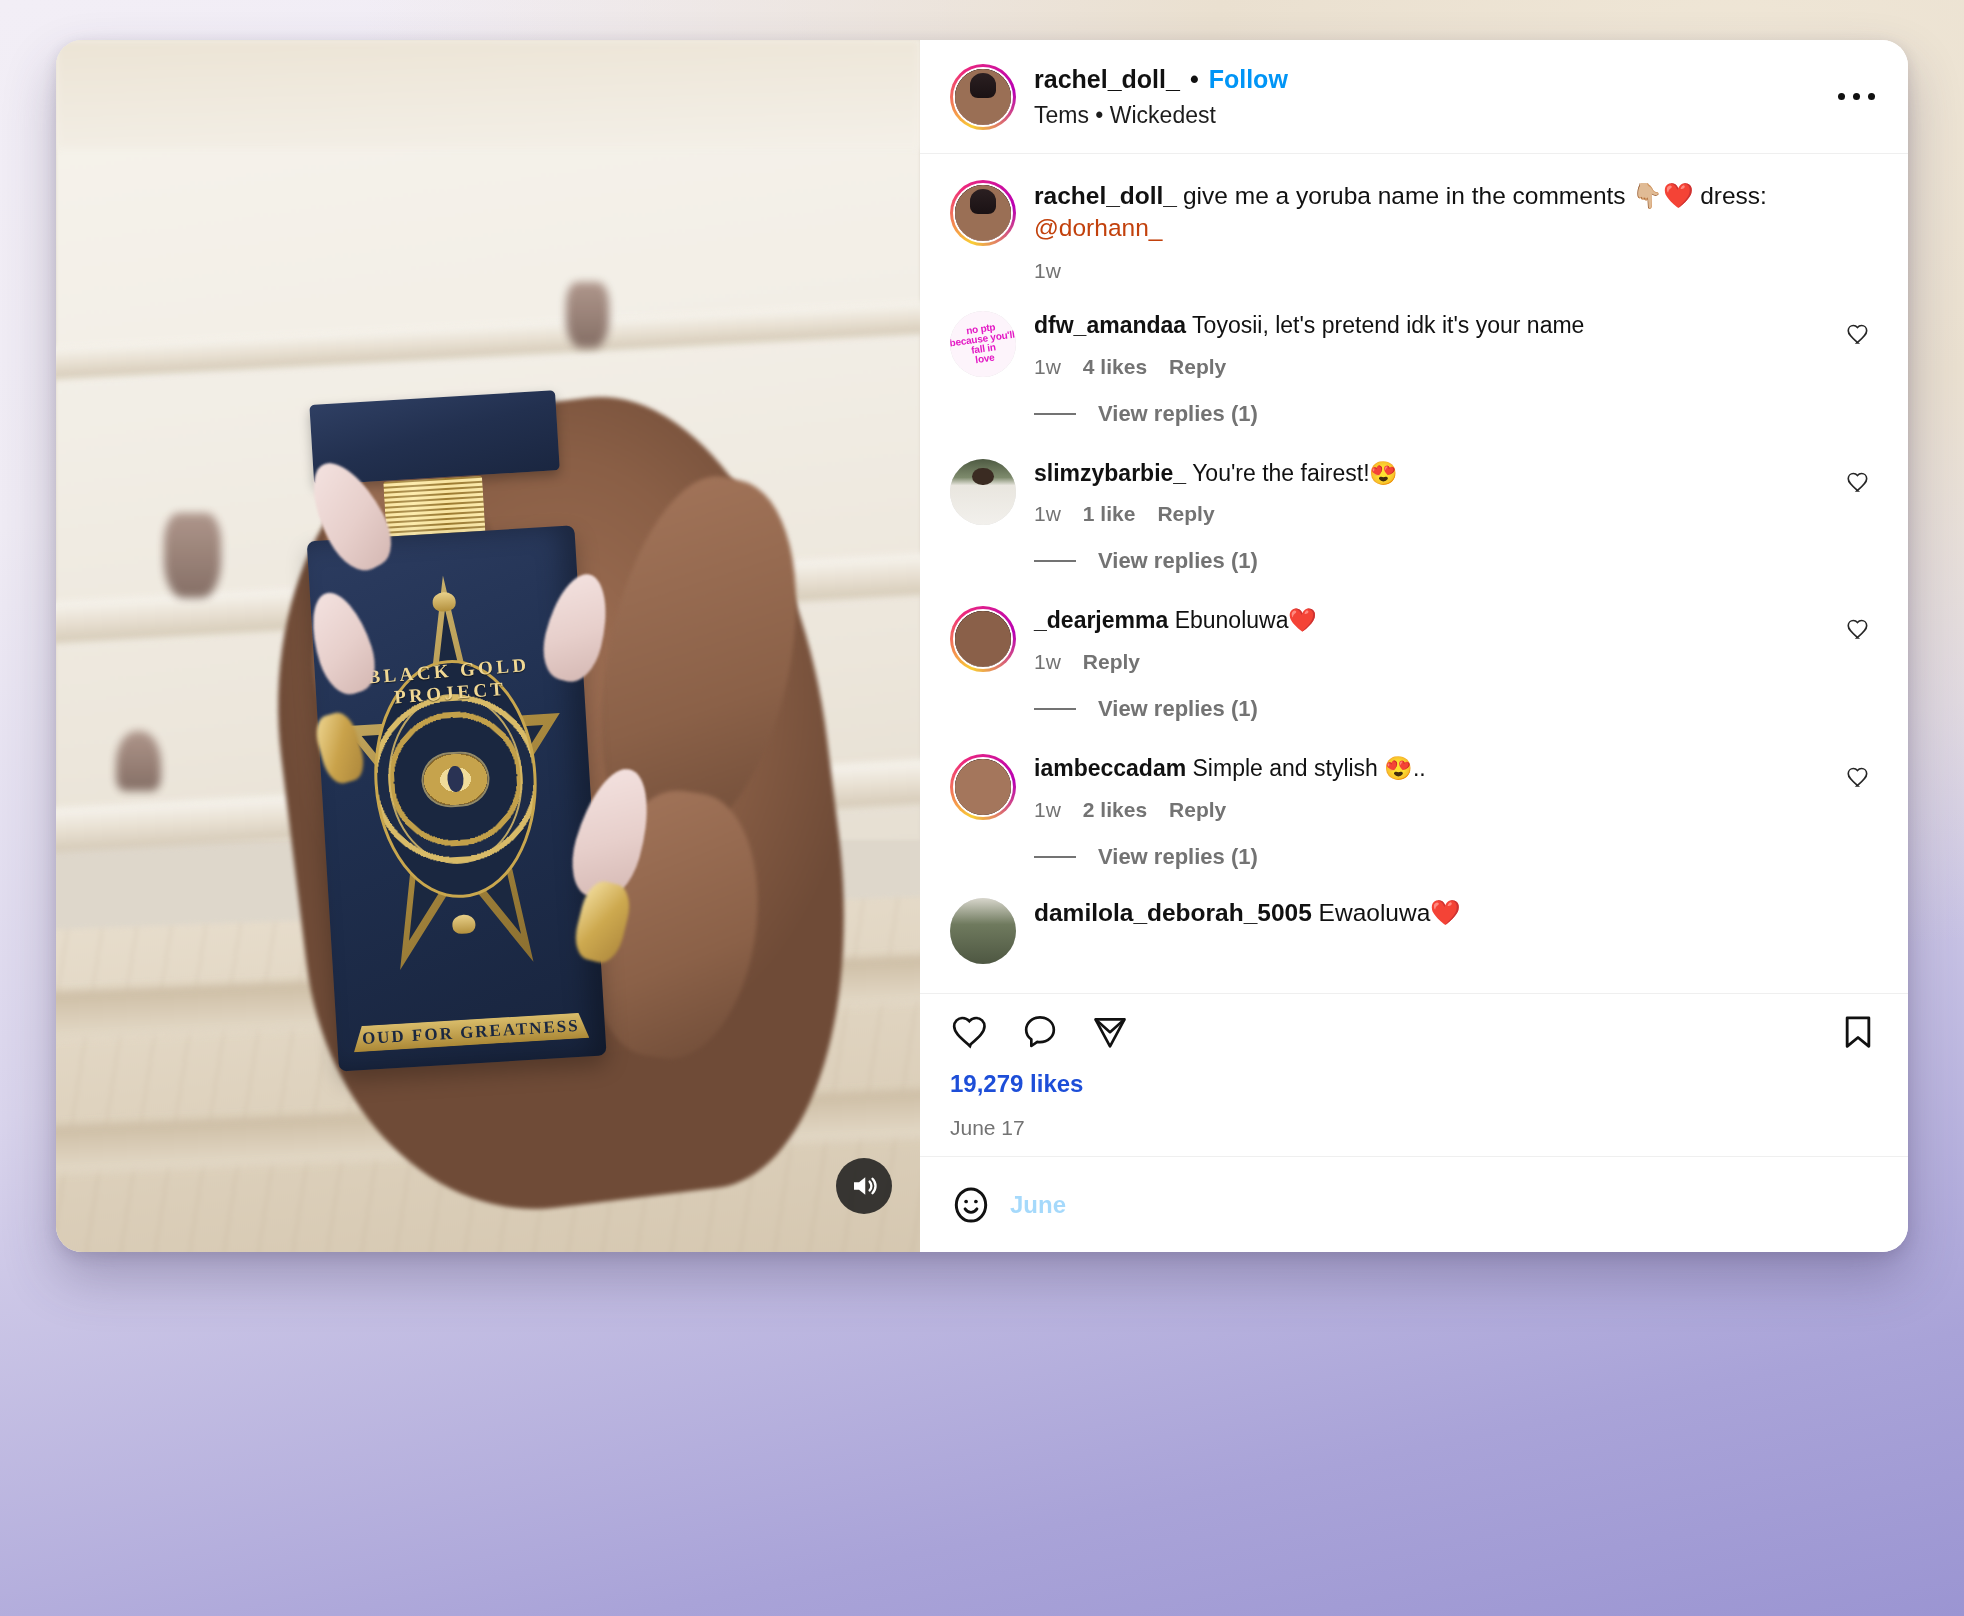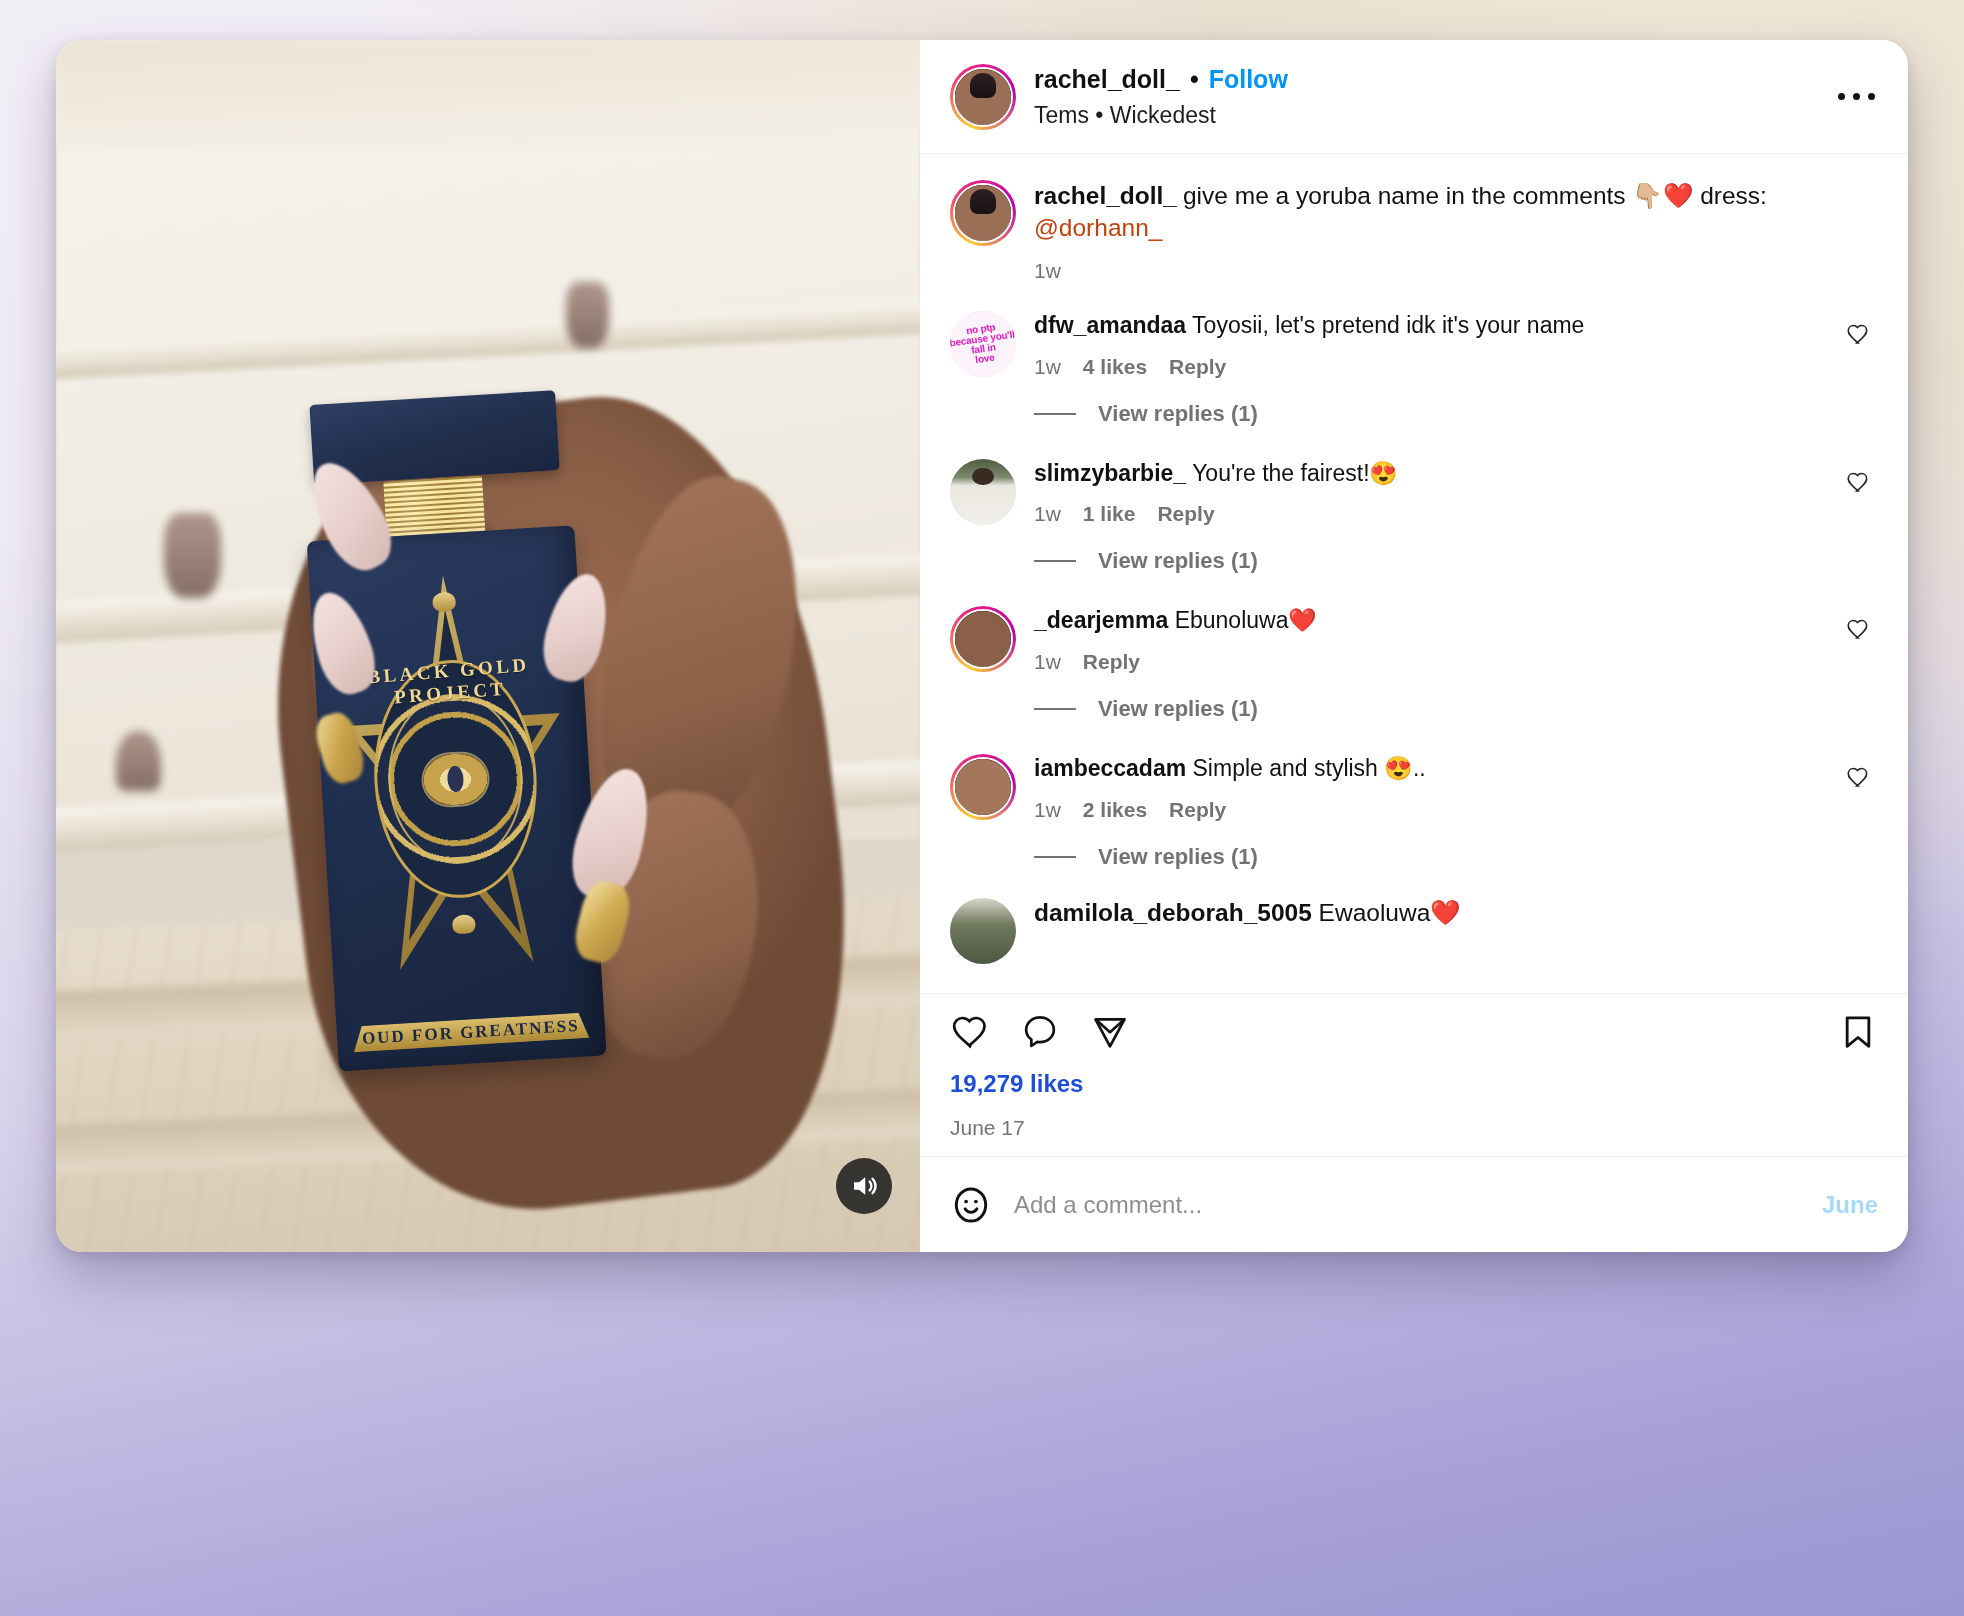--- a/index.html
+++ b/index.html
@@ -675,18 +675,17 @@
 
     <div class="add-comment">
       <div class="emoji-btn">
         <svg width="42" height="42" viewBox="0 0 24 24">
           <ellipse cx="12" cy="12" rx="8.4" ry="9.2" fill="none" stroke="#111" stroke-width="1.7"></ellipse>
           <circle cx="9.2" cy="10" r="1.05" fill="#111"></circle>
           <circle cx="14.8" cy="10" r="1.05" fill="#111"></circle>
           <path d="M8.6 14.2c.9 1.35 2.1 2 3.4 2s2.5-.65 3.4-2" fill="none" stroke="#111" stroke-width="1.6" stroke-linecap="round"></path>
         </svg>
       </div>
-      <input class="comment-input" value="" placeholder="Add a comment..." style="">
       <div class="post-btn">June</div>
     </div>
 
   </div>
 </div>
 
 </body></html>

